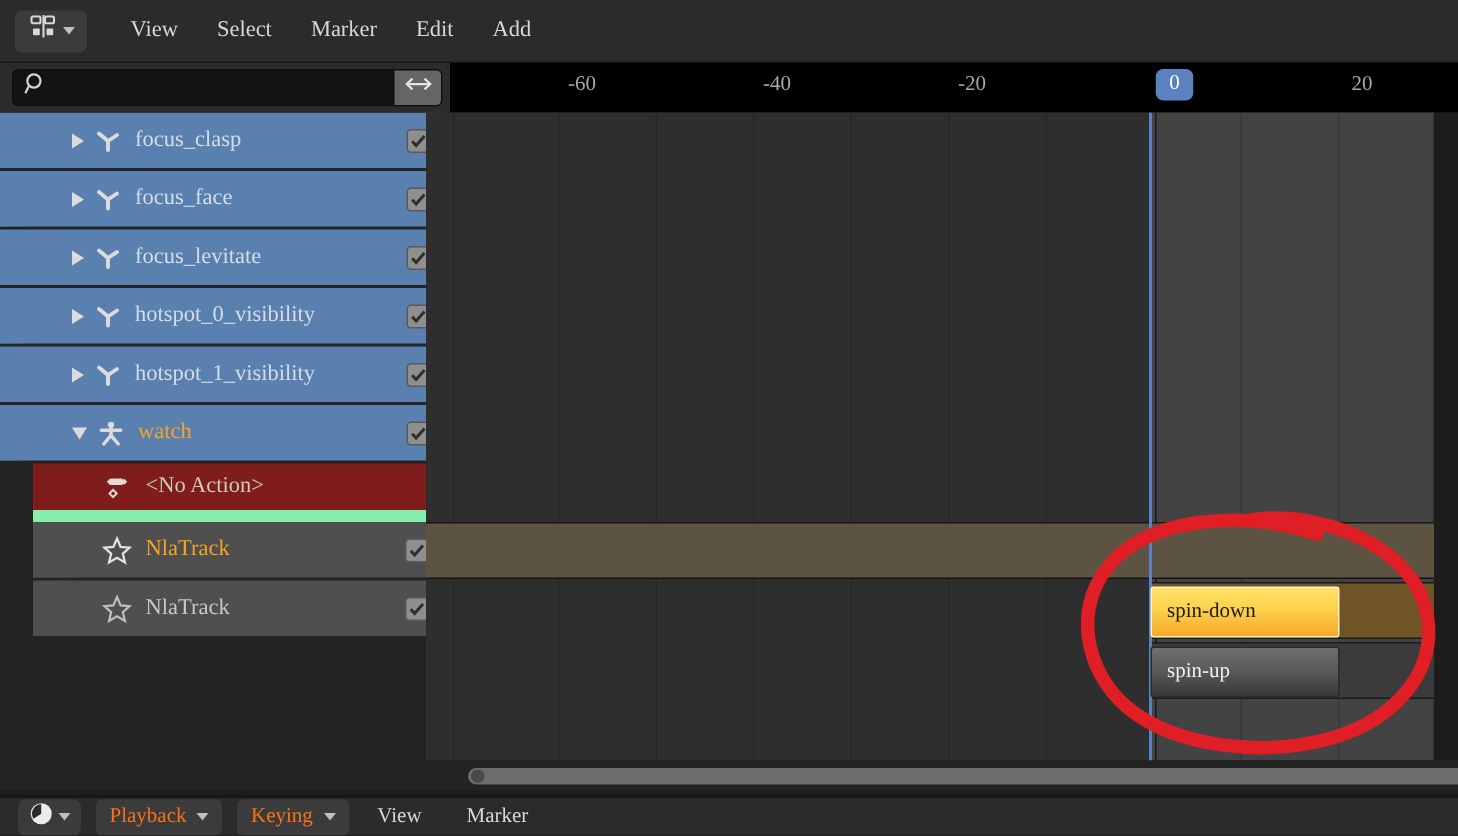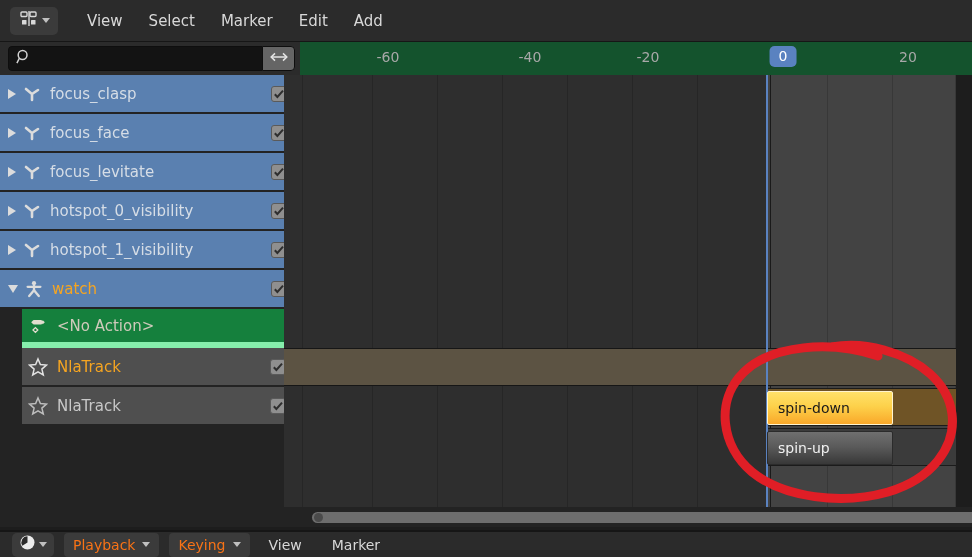--- a/index.html
+++ b/index.html
@@ -4,21 +4,21 @@
 <title>Blender NLA Editor</title>
 <style>
   * { box-sizing: border-box; margin: 0; padding: 0; }
   html, body {
     width: 972px; height: 557px;
     overflow: hidden;
     background: #1d1d1d;
     font-family: "DejaVu Sans", "Liberation Sans", sans-serif;
     -webkit-font-smoothing: antialiased;
   }
-  #app { position: relative; width: 872px; height: 557px; }
+  #app { position: relative; width: 872px; height: 557px; font-family: Liberation Serif, serif; }
 
   
   .header {
     position: absolute; left: 0; top: 0; width: 972px; height: 42px;
     background: #2b2b2b;
     display: flex; align-items: center;
     border-bottom: 1px solid #161616;
   }
   .editor-type-btn {
     margin-left: 10px;
@@ -62,21 +62,21 @@
   .search-field input::placeholder { color: #6a6a6a; }
   .filter-btn {
     width: 33px; background: #656565; border: 1px solid #0e0e0e;
     border-radius: 0 4px 4px 0;
     display: flex; align-items: center; justify-content: center;
     cursor: pointer;
   }
 
   .ruler {
     position: absolute; left: 300px; top: 42px; width: 672px; height: 33px;
-    background: #14532d; overflow: hidden;
+    background: #000000; overflow: hidden;
   }
   .ruler-tick {
     position: absolute; top: 7px;
     color: #a8a8a8; font-size: 14px;
     transform: translateX(-50%);
     white-space: nowrap;
   }
   .ruler-current {
     position: absolute; top: 4px;
     transform: translateX(-50%);
@@ -90,45 +90,46 @@
   .channels {
     position: absolute; left: 0; top: 75px; width: 300px; height: 432px;
     background: #232323;
     overflow: hidden;
   }
   .chan-row {
     position: relative;
     height: 39px;
     display: flex; align-items: center;
     cursor: pointer;
+    padding-left: 40px;
   }
   .chan-row.obj {
     background: #5a80b0;
     border-radius: 0 6px 6px 0;
     margin-bottom: 0px;
     border-bottom: 2px solid #232323;
     width: 297px;
   }
   .chan-row.obj .chan-label { color: #d6dde6; }
   .chan-row.obj.expanded .chan-label { color: #f6a521; }
   .chan-row.track {
     background: #4f4f4f;
     width: 297px;
     margin-left: 22px;
     border-radius: 0 4px 4px 0;
     border-bottom: 2px solid #232323;
   }
   .chan-row.track .chan-label { color: #c8c8c8; }
   .chan-row.track.sel .chan-label { color: #f6a521; }
   .chan-row.action-line {
-    background: #15803d;
+    background: #7f1d1d;
     width: 297px;
     margin-left: 22px;
     border-radius: 0 4px 4px 0;
-    border-bottom: 6px solid #86efac;
+    border-bottom: 8px solid #86efac;
   }
   .chan-row.action-line .chan-label { color: #cfcabb; }
 
   .tri {
     width: 0; height: 0; margin-left: 8px; flex: 0 0 auto;
   }
   .tri.right { border-top: 5px solid transparent; border-bottom: 5px solid transparent;
                border-left: 8px solid #dcdcdc; }
   .tri.down  { border-left: 5px solid transparent; border-right: 5px solid transparent;
                border-top: 8px solid #dcdcdc; }
@@ -287,21 +288,21 @@
             <polyline points="6,3.4 2.2,7 6,10.6" fill="none" stroke="#e4e4e4" stroke-width="1.5"></polyline>
             <polyline points="14,3.4 17.8,7 14,10.6" fill="none" stroke="#e4e4e4" stroke-width="1.5"></polyline>
           </svg>
         </span>
       </div>
     </div>
   </div>
 
   <div class="ruler">
     <div class="ruler-tick" style="left:88px">-60</div>
-    <div class="ruler-tick" style="left:230px">-40</div>
+    <div class="ruler-tick" style="left:218px">-40</div>
     <div class="ruler-tick" style="left:348px">-20</div>
     <div class="ruler-tick" style="left:608px">20</div>
     <div class="ruler-current" style="left:483px">0</div>
   </div>
 
   <div class="channels">
 
     <div class="chan-row obj">
       <span class="tri right"></span>
       <span class="chan-icon">

